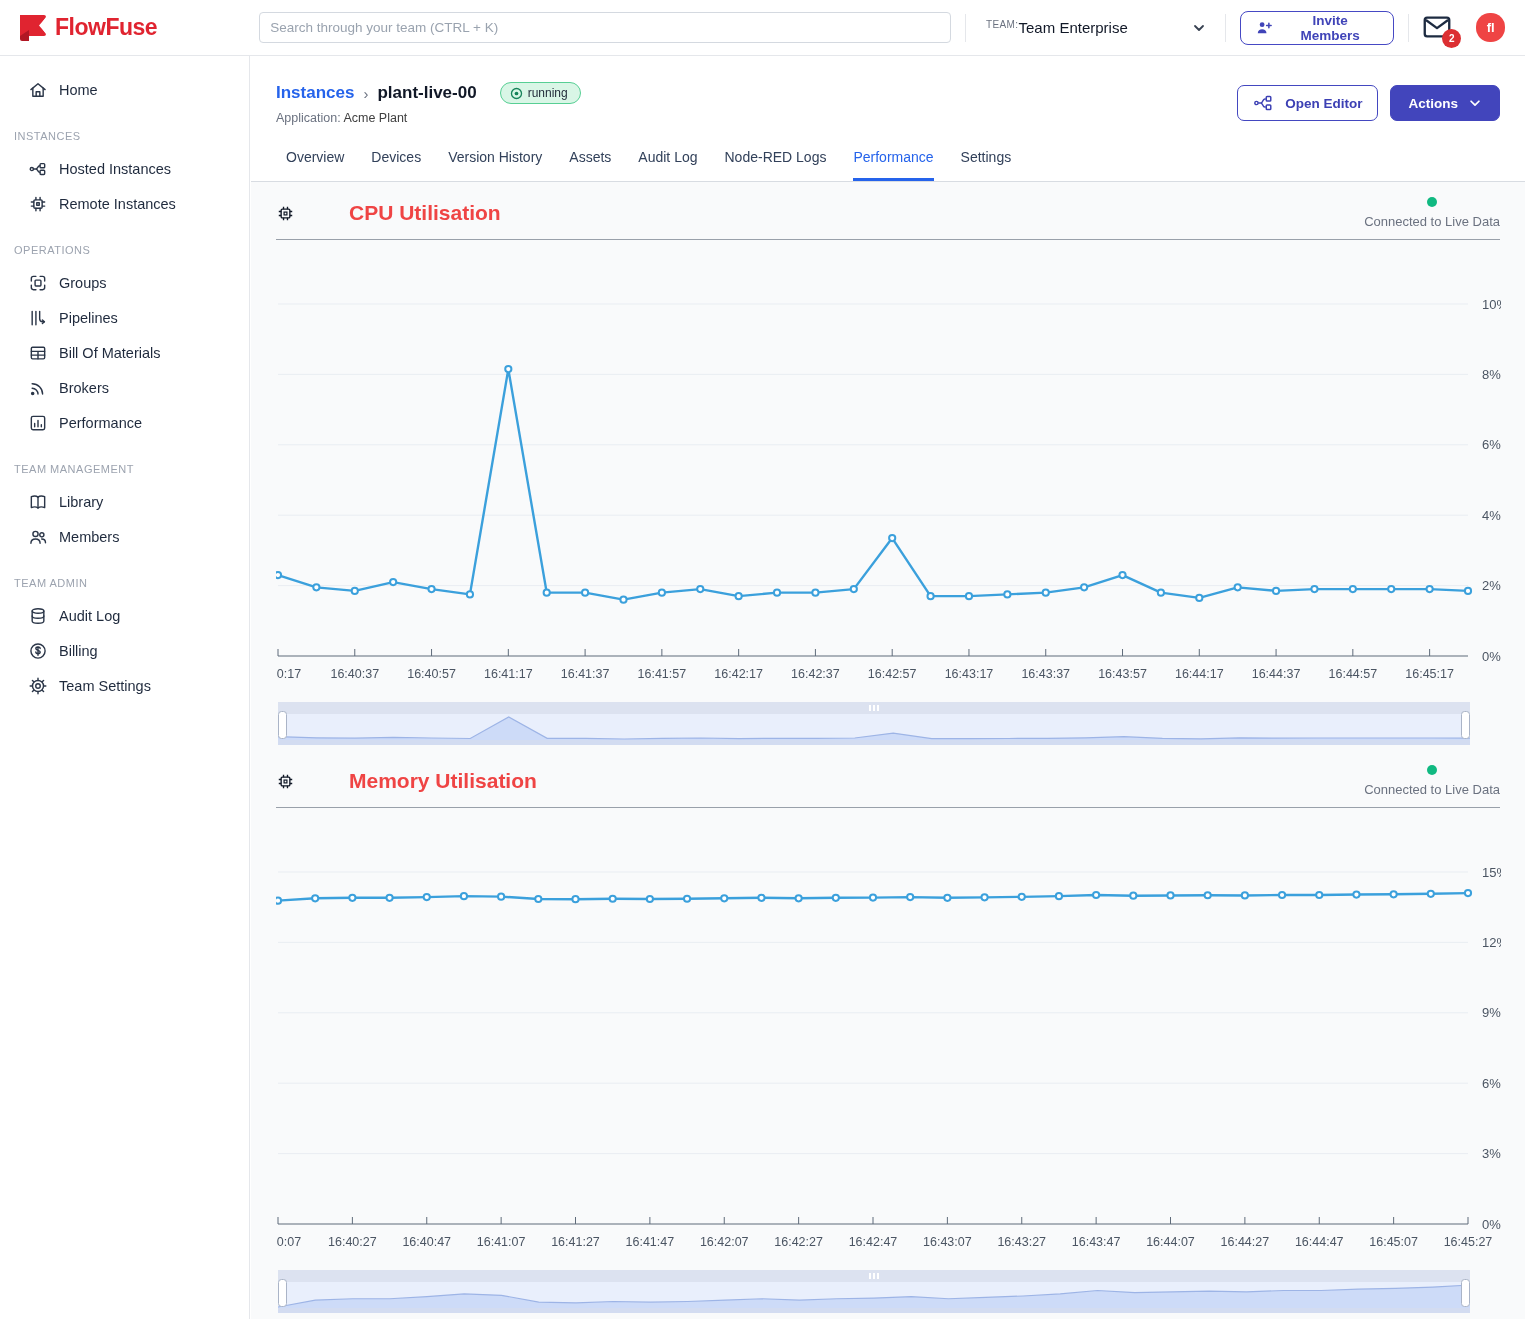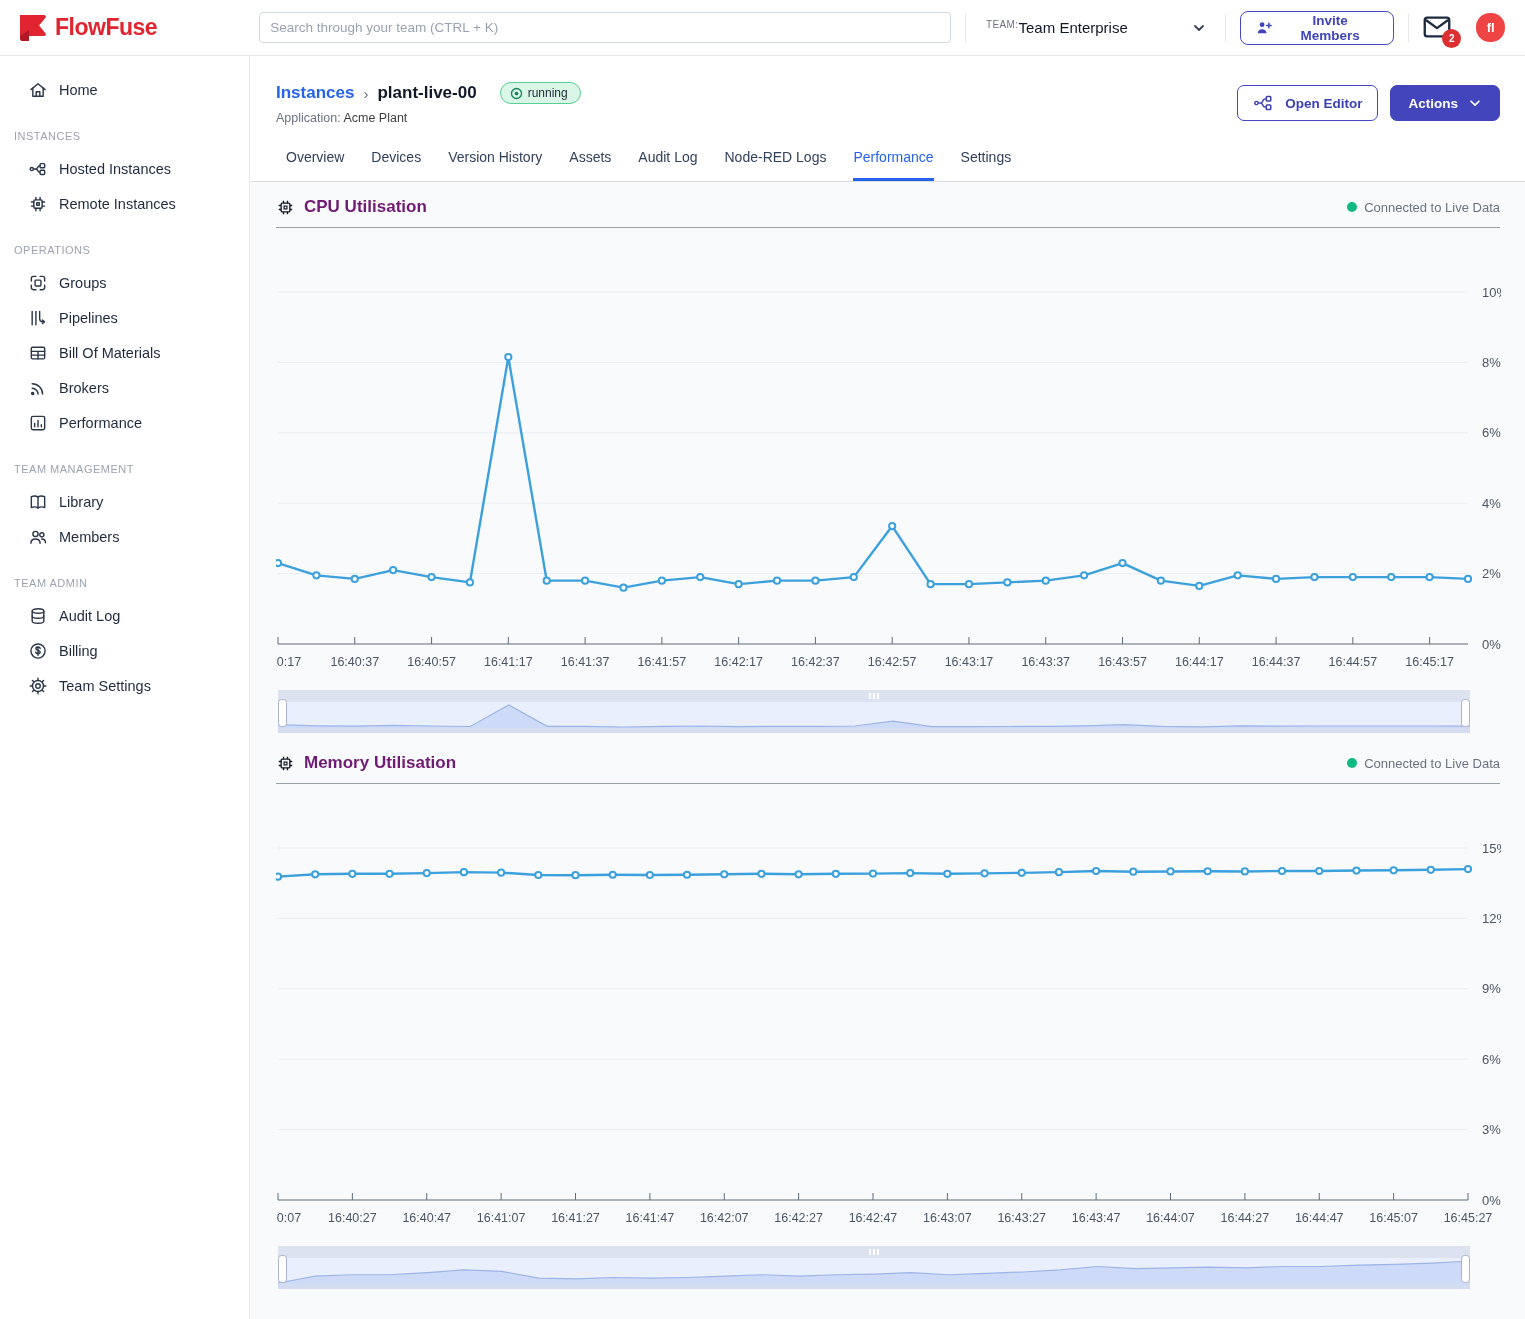--- a/index.html
+++ b/index.html
@@ -61,22 +61,22 @@
              cursor:pointer; font-family:"Liberation Sans",sans-serif; }
   .tabs { display:flex; gap:27px; margin-top:24px; padding-left:10px; }
   .tab { font-size:14px; color:#32415a; padding-bottom:13px; cursor:pointer; border-bottom:3px solid transparent; }
   .tab.active { color:#2563eb; border-bottom-color:#2563eb; }
 
   .content { padding:0 25px; }
   .sec-head { display:flex; align-items:center; justify-content:space-between; padding:15px 0 10px 0;
               border-bottom:1px solid #99a0aa; }
   .sec-head.mem { padding-top:19px; }
   .sec-title { display:flex; align-items:center; gap:9px; }
-  .sec-title h2 { font-size:17px; color:#701a75; font-weight:bold; }
-  .live { display:flex; align-items:center; gap:7px; font-size:13px; color:#6b7280; }
+  .sec-title h2 { font-size:21px; color:#ef4444; font-weight:bold;margin-left:45px; }
+  .live { display:flex; align-items:center; gap:7px; font-size:13px; color:#6b7280;flex-direction:column; }
   .live-dot { width:10px; height:10px; border-radius:50%; background:#10b981; }
   .chart-mount { line-height:0; }
   .nav-mount { line-height:0; margin:12px 0 0 2px; }
 </style>
 </head>
 <body>
 
 <div class="topbar">
   <div class="brand">
     <svg width="30" height="27" viewBox="0 0 30 27">

